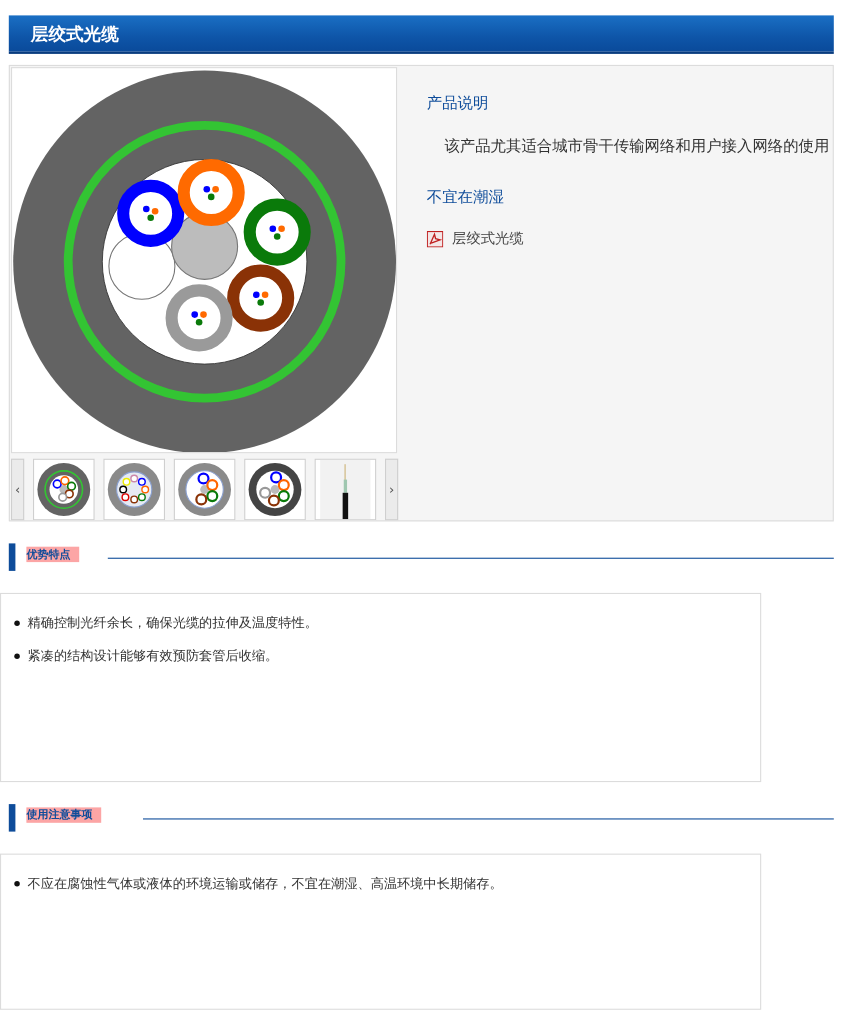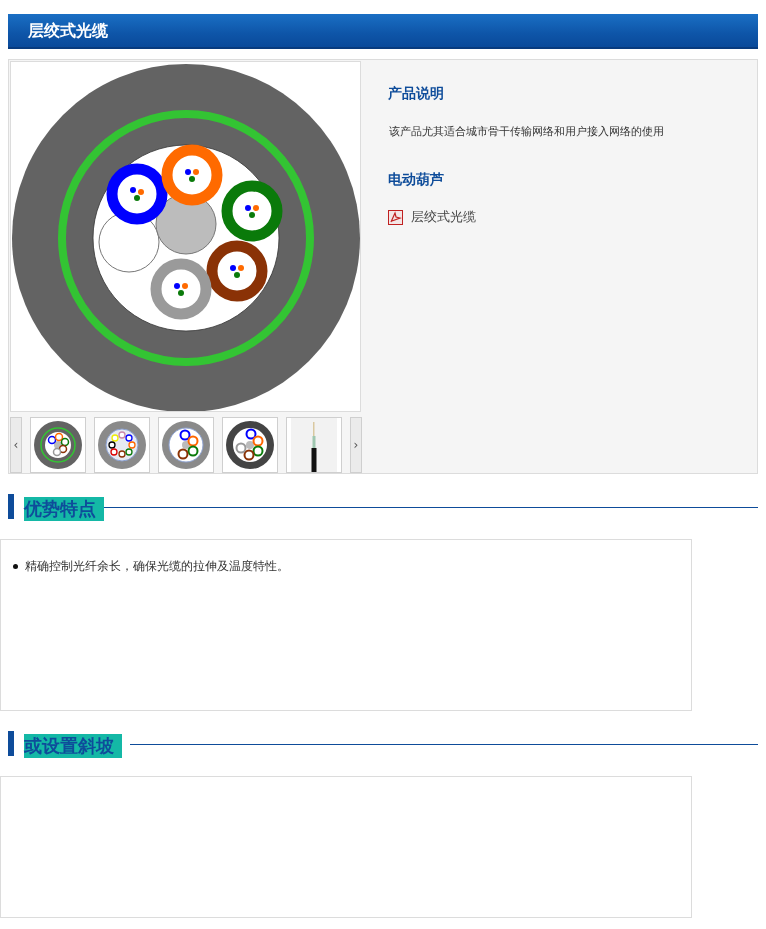--- a/index.html
+++ b/index.html
@@ -36,33 +36,33 @@
   .thumb-nav.prev { left: 0; }
   .thumb-nav.next { left: 340px; }
   .thumb {
     position: absolute; top: 0; width: 56px; height: 56px;
     background: #fff; border: 1px solid #cfcfcf; cursor: pointer;
     display: flex; align-items: center; justify-content: center;
   }
 
   .info { position: absolute; left: 379px; top: 0; width: 360px; }
   .info h3 {
-    position: absolute; left: 0; color: #0e4c9a; font-size: 14px; font-weight: bold;
-  }
-  .info .desc { position: absolute; left: 1px; top: 64px; font-size: 11px; color: #333; white-space: nowrap; }
+    position: absolute; left: 0; color: #0e4c9a; font-size: 14px; font-weight: normal;
+  }
+  .info .desc { position: absolute; left: 16px; top: 64px; font-size: 14px; color: #333; white-space: nowrap; }
   .info .doc-link {
     position: absolute; left: 0; top: 148px; display: flex; align-items: center; gap: 8px;
     font-size: 13px; color: #444; cursor: pointer; white-space: nowrap;
   }
 
   .section-head { position: absolute; left: 8px; width: 750px; height: 26px; }
   .section-head .bar { position: absolute; left: 0; top: 0; width: 6px; height: 25px; background: #0e4c9a; }
   .section-head .label {
-    position: absolute; left: 16px; top: 3px; color: #0e4c9a; font-size: 18px; font-weight: bold; white-space: nowrap;
-    background: #14b8a6; padding-right: 8px; z-index: 1;
+    position: absolute; left: 16px; top: 3px; color: #0e4c9a; font-size: 10px; font-weight: bold; white-space: nowrap;
+    background: #fca5a5; padding-right: 8px; z-index: 1;
   }
   .section-head .line { position: absolute; left: 0; right: 0; top: 13px; height: 1px; background: #0e4c9a; }
 
   .list-box {
     position: absolute; left: 0; width: 692px; background: #fff; border: 1px solid #dcdcdc;
   }
   .list-box ul { list-style: none; padding: 14px 0 0 12px; }
   .list-box li {
     position: relative; padding-left: 12px; font-size: 12px; color: #333; height: 30px; line-height: 24px; white-space: nowrap;
   }
@@ -169,45 +169,47 @@
         <rect x="21.5" y="18" width="3" height="12" fill="#9fc7b0"></rect>
         <rect x="20.5" y="30" width="5" height="24" fill="#111"></rect>
       </svg>
     </div>
     <div class="thumb-nav next">›</div>
   </div>
 
   <div class="info">
     <h3 style="top:25px">产品说明</h3>
     <div class="desc">该产品尤其适合城市骨干传输网络和用户接入网络的使用</div>
-    <h3 style="top:111px">电动葫芦</h3>
+    <h3 style="top:111px">不宜在潮湿</h3>
     <div class="doc-link">
       <svg width="15" height="15" viewBox="0 0 15 15">
         <rect x="0.5" y="0.5" width="14" height="14" fill="#f4e6e6" stroke="#c02020"></rect>
         <path d="M3 12 L7 3 L8 7 L12 8 L4 11" fill="none" stroke="#c02020" stroke-width="1.2"></path>
       </svg>
       <span>层绞式光缆</span>
     </div>
   </div>
 </div>
 
 <div class="section-head" style="top:494px">
   <div class="bar"></div>
   <div class="line" style="left:90px"></div>
   <span class="label">优势特点</span>
 </div>
 
 <div class="list-box" style="top:539px; height:172px">
   <ul>
     <li>精确控制光纤余长，确保光缆的拉伸及温度特性。</li>
+    <li>紧凑的结构设计能够有效预防套管后收缩。</li>
   </ul>
 </div>
 
 <div class="section-head" style="top:731px">
   <div class="bar"></div>
   <div class="line" style="left:122px"></div>
-  <span class="label">或设置斜坡</span>
+  <span class="label">使用注意事项</span>
 </div>
 
 <div class="list-box" style="top:776px; height:142px">
   <ul>
+    <li>不应在腐蚀性气体或液体的环境运输或储存，不宜在潮湿、高温环境中长期储存。</li>
   </ul>
 </div>
 
 </body></html>

